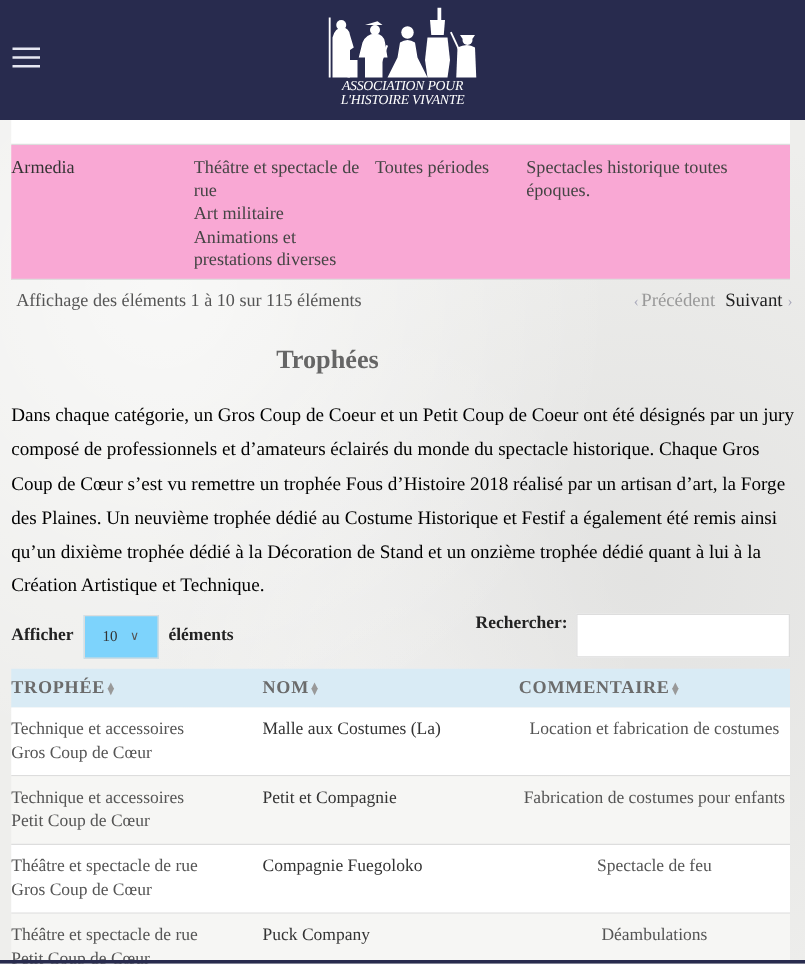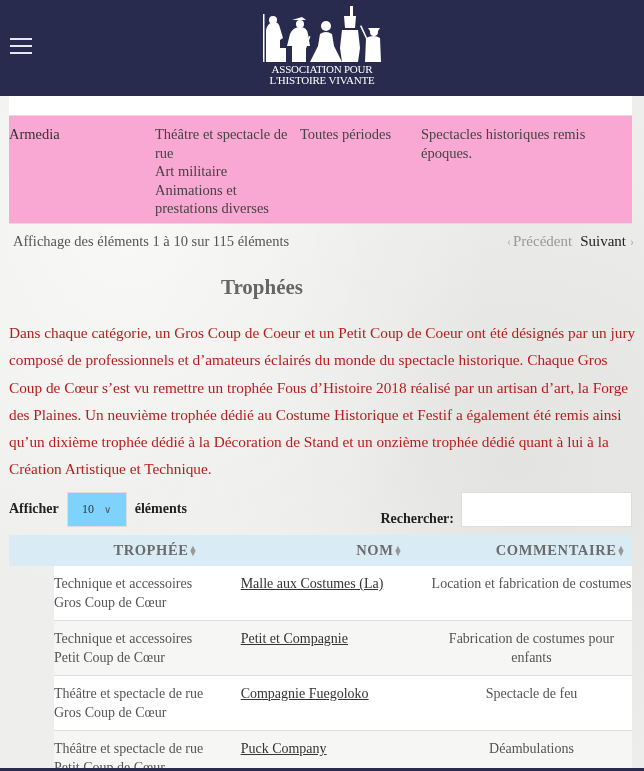--- a/index.html
+++ b/index.html
@@ -20,21 +20,21 @@
       position: absolute; top: 0; left: 0; width: 644px; height: 96px;
       background: #282b4e; z-index: 10;
     }
     .hamburger {
       position: absolute; left: 10px; top: 38px; width: 22px; height: 16px;
       display: flex; flex-direction: column; justify-content: space-between; cursor: pointer;
     }
     .hamburger span { display: block; height: 2px; background: #e6e7f2; }
     .logo {
       position: absolute; left: 256px; top: 6px; width: 132px; height: 80px;
-      display: flex; flex-direction: column; align-items: center;
+      display: flex; flex-direction: column; align-items: center; font-style: italic;
     }
     .logo svg { display: block; }
     .logo-text {
       font-family: "Liberation Serif", serif; color: #fff; font-size: 11px;
       line-height: 11px; text-align: center; letter-spacing: -0.2px; text-transform: uppercase;
     }
 
     
     .prev-table {
       position: absolute; top: 60px; left: 9px; width: 623px;
@@ -62,79 +62,79 @@
     .pager .prev { color: #999; display: flex; align-items: center; gap: 2px; }
     .pager .next { color: #222; display: flex; align-items: center; gap: 4px; }
     .chev { font-size: 12px; color: #aab; }
 
     .section-title {
       position: absolute; top: 275px; left: 0; width: 524px; text-align: center;
       font-family: "Liberation Serif", serif; font-size: 21px; font-weight: bold; color: #666;
     }
     .para {
       position: absolute; top: 319px; left: 9px; width: 630px;
-      font-family: "Liberation Serif", serif; font-size: 15.3px; line-height: 27.3px; color: #b91c1c;
+      font-family: "Liberation Serif", serif; font-size: 15.3px; line-height: 27.3px; color: #000000;
     }
 
     .controls {
       position: absolute; top: 491px; left: 9px; width: 623px; height: 36px;
       font-family: "Liberation Serif", serif; font-size: 14px; font-weight: bold; color: #222;
     }
     .length { position: absolute; left: 0; top: 0; display: flex; align-items: center; height: 36px; gap: 8px; }
     .select {
       width: 60px; height: 35px; border: 1px solid #ddd; background: #7dd3fc;
       display: flex; align-items: center; justify-content: center; gap: 10px;
       font-weight: normal; font-size: 12px; color: #333; cursor: pointer;
     }
     .select .caret { font-size: 10px; color: #555; }
-    .search { position: absolute; right: 0; top: 0; display: flex; align-items: flex-end; gap: 7px; height: 36px; }
+    .search { position: absolute; right: 0; top: 0; display: flex; align-items: flex-start; gap: 7px; height: 36px; }
     .search input {
       width: 171px; height: 35px; border: 1px solid #ddd; background: #fff; outline: none;
       font-family: "Liberation Serif", serif; font-size: 14px; padding: 0 6px;
     }
 
     .trophy-table {
       position: absolute; top: 535px; left: 9px; width: 623px;
       font-family: "Liberation Serif", serif; font-size: 14px;
     }
     .thead {
       display: flex; height: 31px; background: #d9ebf5; align-items: center;
       font-weight: bold; color: #6b6b6b; font-size: 14.5px; letter-spacing: 0.6px;
     }
-    .th { display: flex; align-items: center; justify-content: flex-end; padding-right: 6px; cursor: pointer; }
+    .th { display: flex; align-items: center; justify-content: flex-start; padding-right: 6px; cursor: pointer; }
     .th.a { width: 195px; }
     .th.b { width: 205px; padding-left: 6px; }
     .th.c { width: 223px; padding-left: 6px; }
     .sort { color: #999; font-size: 9px; line-height: 5px; display: flex; flex-direction: column; }
-    .trow { display: flex; border-bottom: 1px solid #ddd; background: #fff; height: 55px; padding-top: 8px; margin-left: 45px; }
+    .trow { display: flex; border-bottom: 1px solid #ddd; background: #fff; height: 55px; padding-top: 8px; }
     .trow.alt { background: #f6f6f4; }
     .trow .td { line-height: 19px; }
     .trow .td.a { width: 195px; color: #555; }
-    .trow .td.b { width: 205px; padding-left: 6px; color: #333; text-decoration: underline; }
+    .trow .td.b { width: 205px; padding-left: 6px; color: #333; }
     .trow .td.c { width: 223px; padding-left: 6px; color: #555; text-align: center; }
 
     .bottom-bar { position: absolute; bottom: 0; left: 0; width: 644px; height: 3px; background: #282b4e; z-index: 10; }
   </style>
 </head>
 <body>
 
 <div class="prev-table">
   <div class="prev-row r1">
     <div class="cell c1"></div>
     <div class="cell c2">animalier</div>
     <div class="cell c3"></div>
     <div class="cell c4">tournages TV / cinéma.</div>
   </div>
   <div class="prev-row r2 alt">
     <div class="cell c1 dark">Armedia</div>
     <div class="cell c2" style="white-space:pre-line">Théâtre et spectacle de rue
 Art militaire
 Animations et prestations diverses</div>
     <div class="cell c3">Toutes périodes</div>
-    <div class="cell c4">Spectacles historiques remis époques.</div>
+    <div class="cell c4">Spectacles historique toutes époques.</div>
   </div>
 </div>
 
 <div class="info">Affichage des éléments 1 à 10 sur 115 éléments</div>
 <div class="pager">
   <span class="prev">
     <span class="chev">‹</span>
     <span>Précédent</span>
   </span>
   <span class="next">

